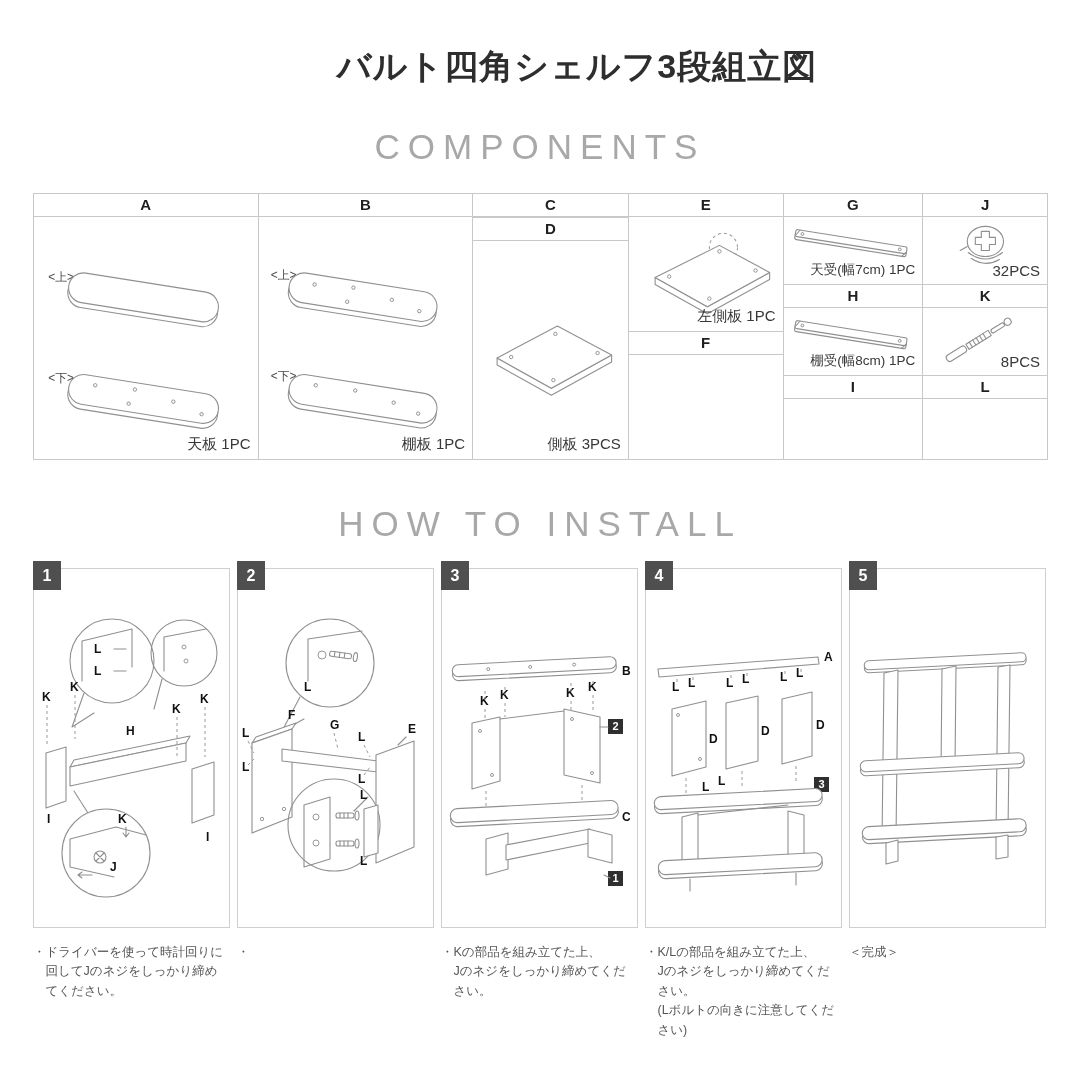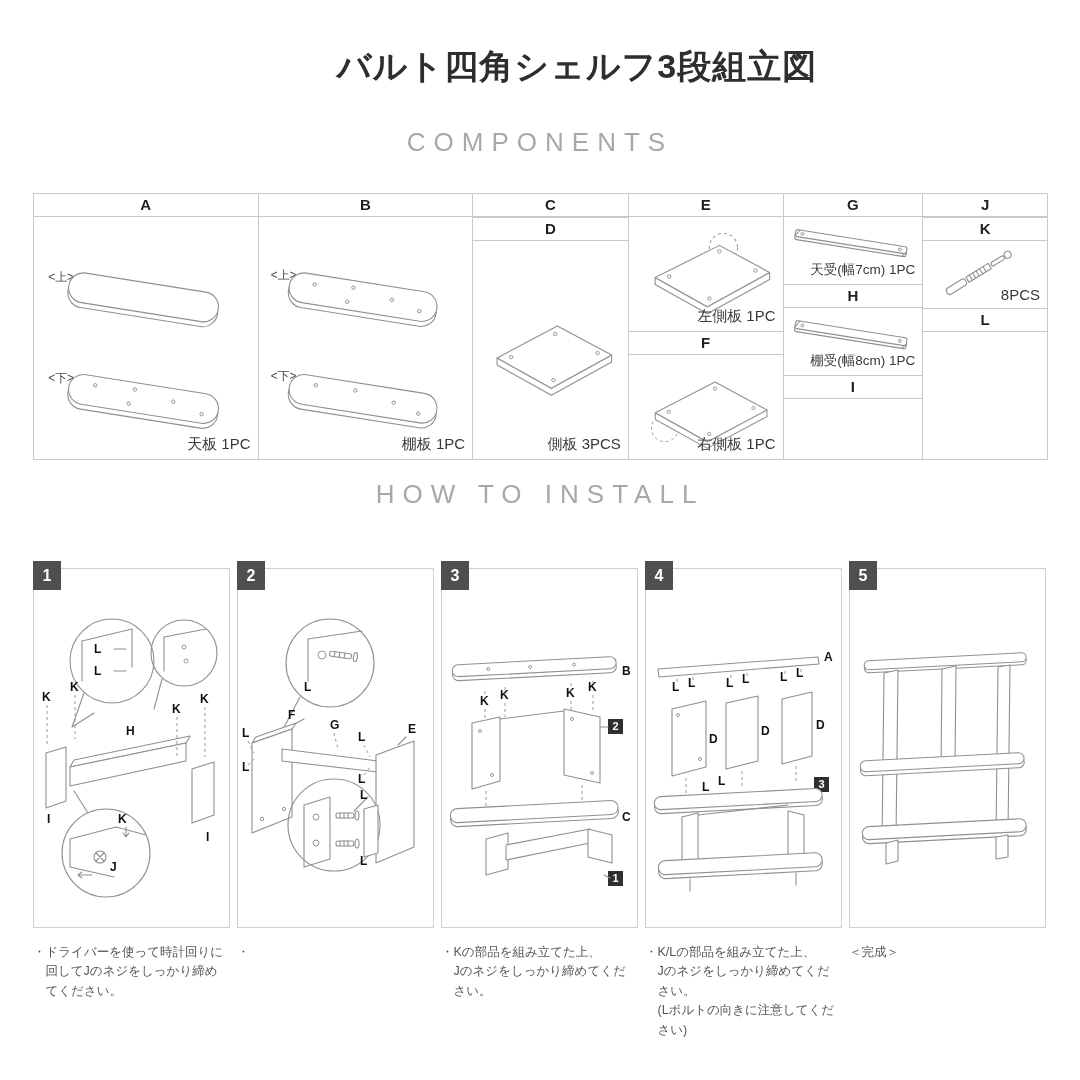--- a/index.html
+++ b/index.html
@@ -2,23 +2,23 @@
 <html><head>
 <meta charset="utf-8">
 <style>
   html,body{margin:0;padding:0;background:#fff;}
   body{width:1080px;height:1080px;position:relative;font-family:"Liberation Sans","DejaVu Sans",sans-serif;color:#222;}
   .page{position:absolute;inset:0;background:#fff;overflow:hidden;}
 
   .main-title{position:absolute;top:44px;left:0;width:100%;text-align:center;
     font-size:34px;font-weight:bold;color:#2e2e2e;letter-spacing:1px;margin-left:37px;}
   .section-heading{position:absolute;left:0;width:100%;text-align:center;
-    font-size:26px;color:#a8a8a8;letter-spacing:8px;font-weight:500;}
+    font-size:35px;color:#a8a8a8;letter-spacing:8px;font-weight:500;}
   #components-heading{top:127px;}
-  #install-heading{top:479px;}
+  #install-heading{top:504px;}
 
   
   .comp-table{position:absolute;left:33px;top:193px;width:1015px;height:267px;
     display:flex;border:1px solid #c8c8c8;box-sizing:border-box;background:#fff;}
   .comp-col{display:flex;flex-direction:column;box-sizing:border-box;border-left:1px solid #c8c8c8;}
   .comp-col:first-child{border-left:none;}
   .cell-hd{flex:none;height:22px;line-height:22px;text-align:center;font-weight:bold;
     font-size:15px;color:#1f1f1f;border-bottom:1px solid #c8c8c8;}
   .cell-hd.mid{border-top:1px solid #c8c8c8;}
   .cell-bd{position:relative;flex:1 1 auto;overflow:hidden;}
@@ -136,32 +136,20 @@
           <path class="fw" d="M26,60 L26,67 L78,96 L140,62 L140,55 L78,89 Z"></path>
           <path class="fw" d="M26,60 L90,28 L140,55 L78,89 Z"></path>
           <circle class="hole" cx="40" cy="59" r="1.7"></circle>
             <circle class="hole" cx="90" cy="34" r="1.7"></circle>
           <circle class="hole" cx="126" cy="53" r="1.7"></circle>
             <circle class="hole" cx="80" cy="81" r="1.7"></circle>
         </svg>
         <div class="caption">左側板 1PC</div>
       </div>
       <div class="cell-hd mid">F</div>
-      <div class="cell-bd">
-        <svg class="draw" viewBox="0 0 153 108">
-          <circle class="dsh" cx="34" cy="76" r="14"></circle>
-          <path class="fw" d="M24,60 L24,67 L78,97 L140,64 L140,57 L78,90 Z"></path>
-          <path class="fw" d="M24,60 L86,28 L140,57 L78,90 Z"></path>
-          <circle class="hole" cx="38" cy="59" r="1.7"></circle>
-            <circle class="hole" cx="86" cy="35" r="1.7"></circle>
-          <circle class="hole" cx="126" cy="55" r="1.7"></circle>
-            <circle class="hole" cx="80" cy="82" r="1.7"></circle>
-        </svg>
-        <div class="caption">右側板 1PC</div>
-      </div>
     </div>
 
     <div class="comp-col" style="width:140px">
       <div class="cell-hd">G</div>
       <div class="cell-bd fx" style="height:67px">
         <svg class="draw" viewBox="0 0 138 66">
           <g transform="translate(12,12) rotate(9)">
             <rect class="fw" y="3" width="112" height="7" rx="2"></rect>
             <rect class="fw" width="112" height="7" rx="2"></rect>
             <path class="ln" d="M4,0 l-3,5 M108,10 l4,-5"></path>
@@ -182,20 +170,31 @@
               <circle class="hole" cx="105" cy="4" r="1.4"></circle>
           </g>
         </svg>
         <div class="caption sm">棚受(幅8cm) 1PC</div>
       </div>
       <div class="cell-hd mid">I</div>
     </div>
 
     <div class="comp-col" style="width:125px">
       <div class="cell-hd">J</div>
+      <div class="cell-bd fx" style="height:67px">
+        <svg class="draw" viewBox="0 0 123 66">
+          <g transform="translate(40,5)">
+            <ellipse class="fw" cx="22" cy="19" rx="18" ry="15"></ellipse>
+            <path class="fw" d="M18,9 h8 v6 h6 v7 h-6 v6 h-8 v-6 h-6 v-7 h6 z"></path>
+            <path class="ln" d="M5,30 q17,13 34,0 M8,36 q14,9 28,1"></path>
+            <path class="ln" d="M4,24 l-7,4"></path>
+          </g>
+        </svg>
+        <div class="caption">32PCS</div>
+      </div>
       <div class="cell-hd mid">K</div>
       <div class="cell-bd fx" style="height:67px">
         <svg class="draw" viewBox="0 0 123 66">
           <g transform="translate(22,48) rotate(-32)">
             <rect class="fw" x="0" y="0" width="22" height="7" rx="3"></rect>
             <rect class="fw" x="24" y="0.5" width="26" height="6"></rect>
             <path class="ln" d="M28,0.5 v6 M32,0.5 v6 M36,0.5 v6 M40,0.5 v6 M44,0.5 v6"></path>
             <rect class="fw" x="52" y="1.5" width="15" height="4" rx="2"></rect>
             <circle class="fw" cx="71" cy="3.5" r="3.5"></circle>
           </g>

